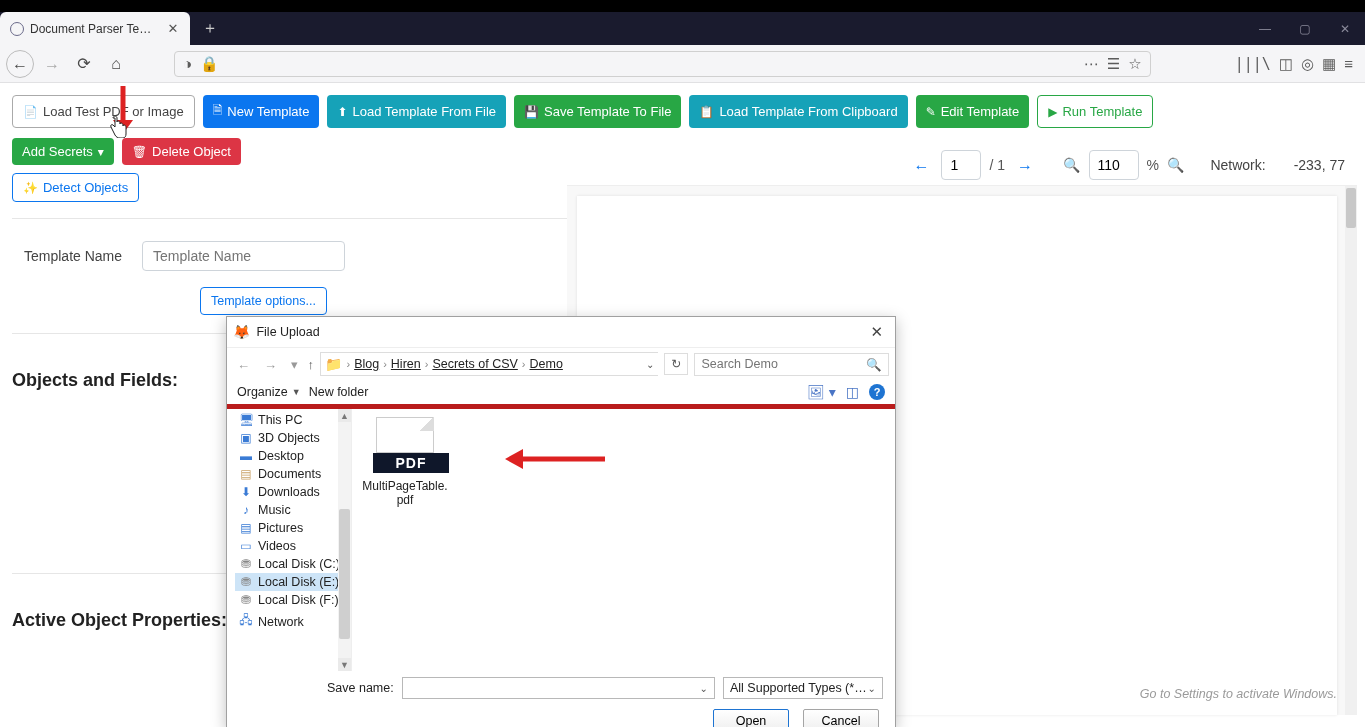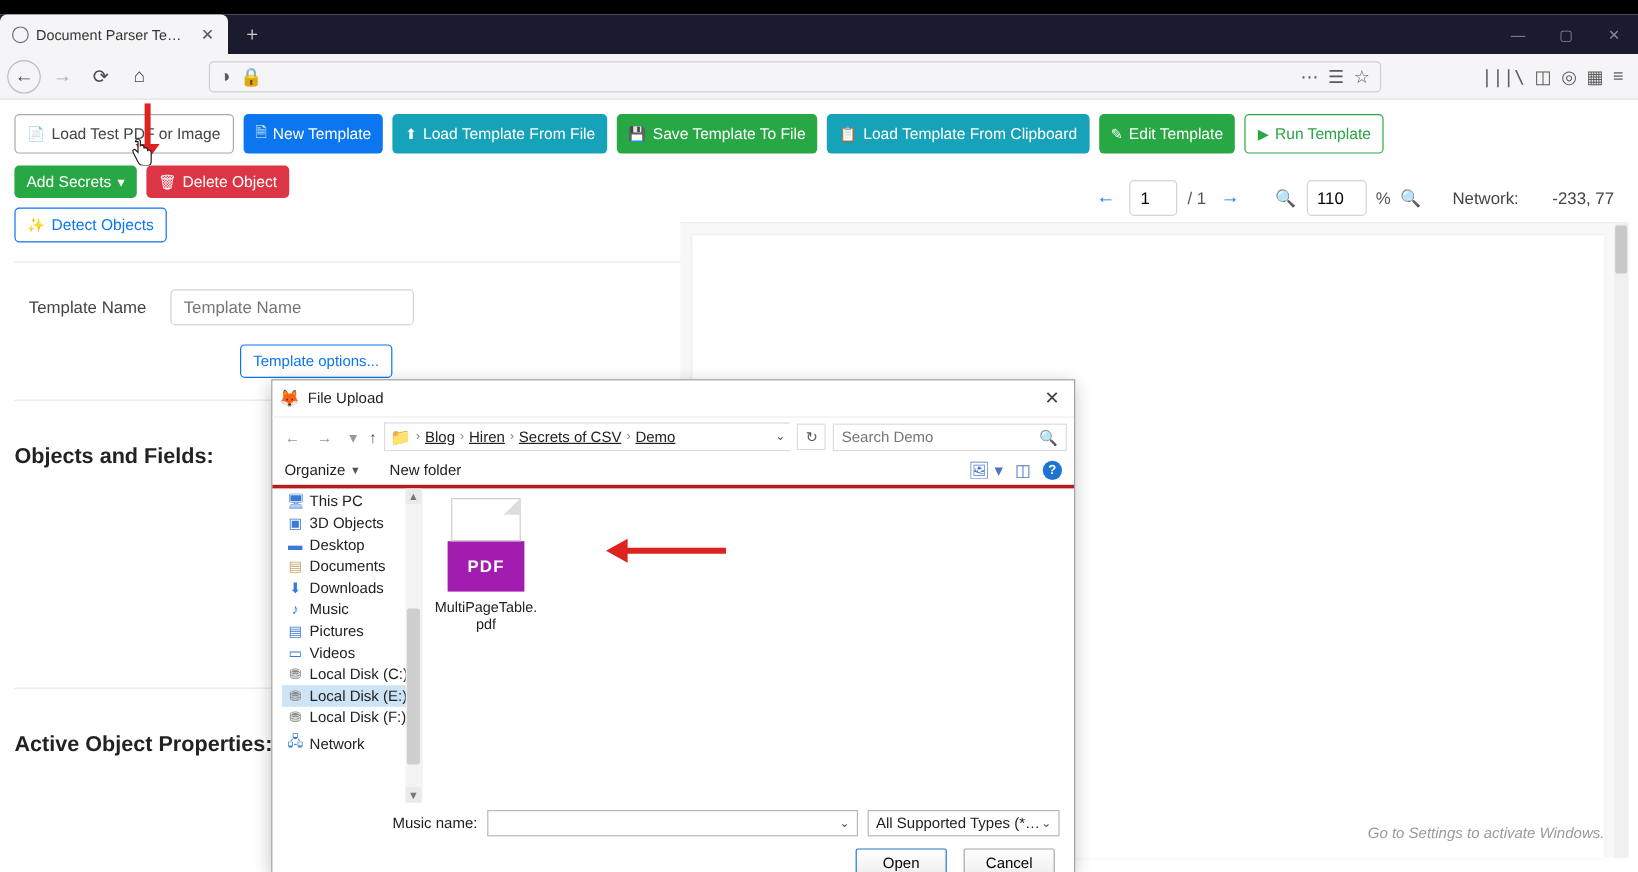--- a/index.html
+++ b/index.html
@@ -271,25 +271,25 @@
 .bc-sep { color: #888; font-size: 11px; }
 .bc-link { color: #222; text-decoration: underline; }
 .bc-drop { color: #555; padding-left: 6px; margin-left: auto; font-size: 10px; }
 .refresh { border: 1px solid #ddd; padding: 3px 6px; color: #555; font-size: 12px; }
 .search-box { flex: 0 0 170px; border: 1px solid #ddd; display: flex; align-items: center; padding: 3px 6px; color: #888; font-size: 12.5px; gap: 4px; }
 .search-box input { border: none; outline: none; flex: 1; font-size: 12.5px; }
 
 .fd-toolbar2 {
   display: flex;
   align-items: center;
-  gap: 24px;
+  gap: 8px;
   padding: 4px 10px;
   font-size: 12.5px;
   color: #222;
-  border-bottom: 3px solid #b91c1c;
+  border-bottom: 5px solid #b91c1c;
 }
 .organize { display: flex; align-items: center; gap: 4px; }
 .caret-dn { font-size: 9px; color: #555; }
 .right-icons { margin-left: auto; display: flex; gap: 10px; align-items: center; color: #4a75c5; font-size: 14px; }
 .help-ic {
   width: 16px; height: 16px; border-radius: 50%;
   background: #1e74d2; color: #fff;
   display: flex; align-items: center; justify-content: center;
   font-size: 11px; font-weight: bold;
 }
@@ -348,27 +348,27 @@
   position: relative;
 }
 .pdf-thumb .page::after {
   content: '';
   position: absolute;
   top: -1px; right: -1px;
   width: 14px; height: 14px;
   background: linear-gradient(135deg, transparent 49%, #ddd 50%);
 }
 .pdf-thumb .band {
-  background: #a21caf;
+  background: #0f172a;
   color: #fff;
   font-weight: bold;
   font-size: 14px;
   text-align: center;
-  padding: 13px 0;
-  width: 64px;
+  padding: 2px 0;
+  width: 76px;
   margin-left: -3px;
   letter-spacing: 1px;
 }
 
 .fd-bottom {
   padding: 6px 12px 6px 100px;
   display: flex;
   align-items: center;
   gap: 8px;
   font-size: 12.5px;
@@ -672,21 +672,21 @@
       <div class="file-item">
         <div class="pdf-thumb">
           <div class="page"></div>
           <div class="band">PDF</div>
         </div>
         <div style="word-break:break-all;">MultiPageTable.pdf</div>
       </div>
     </div>
   </div>
   <div class="fd-bottom">
-    <span>Music name:</span>
+    <span>Save name:</span>
     <div class="fn-input">
       <input style="">
       <span class="fn-drop">⌄</span>
     </div>
     <div class="type-sel">
       <span style="flex:1;overflow:hidden;text-overflow:ellipsis;">All Supported Types (*.pdf;*.jpg</span>
       <span class="fn-drop">⌄</span>
     </div>
   </div>
   <div class="fd-btns">

